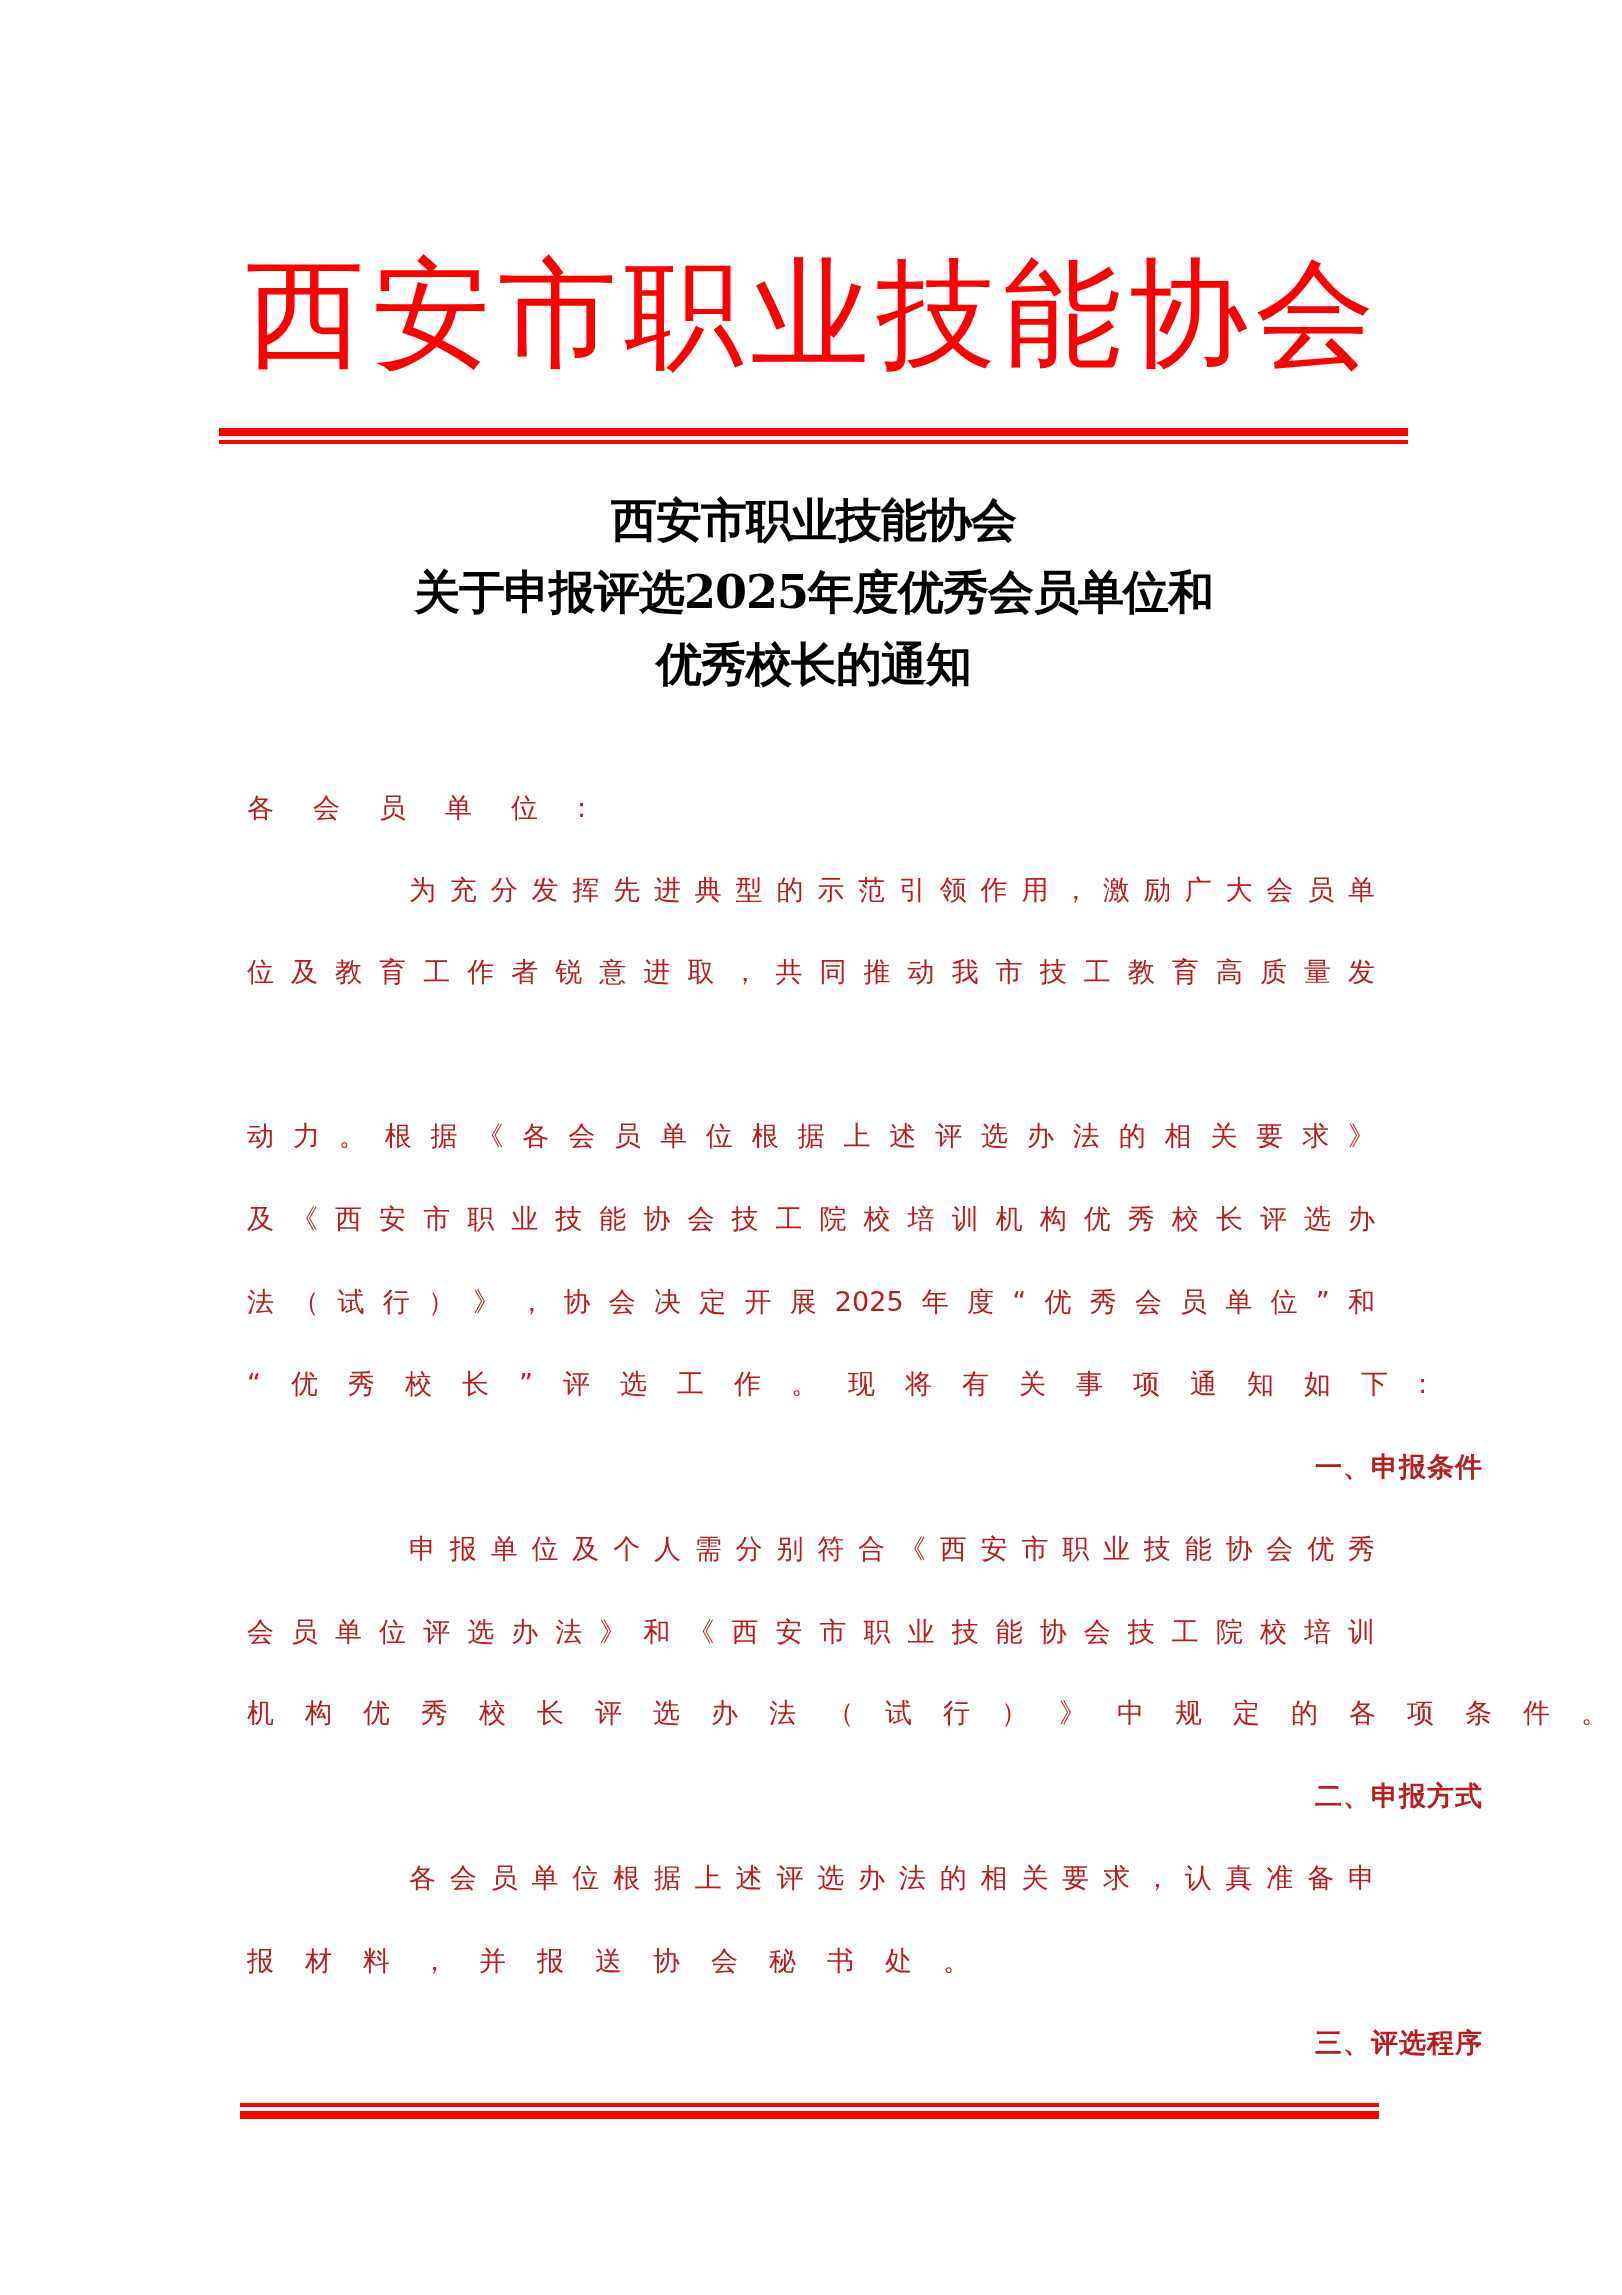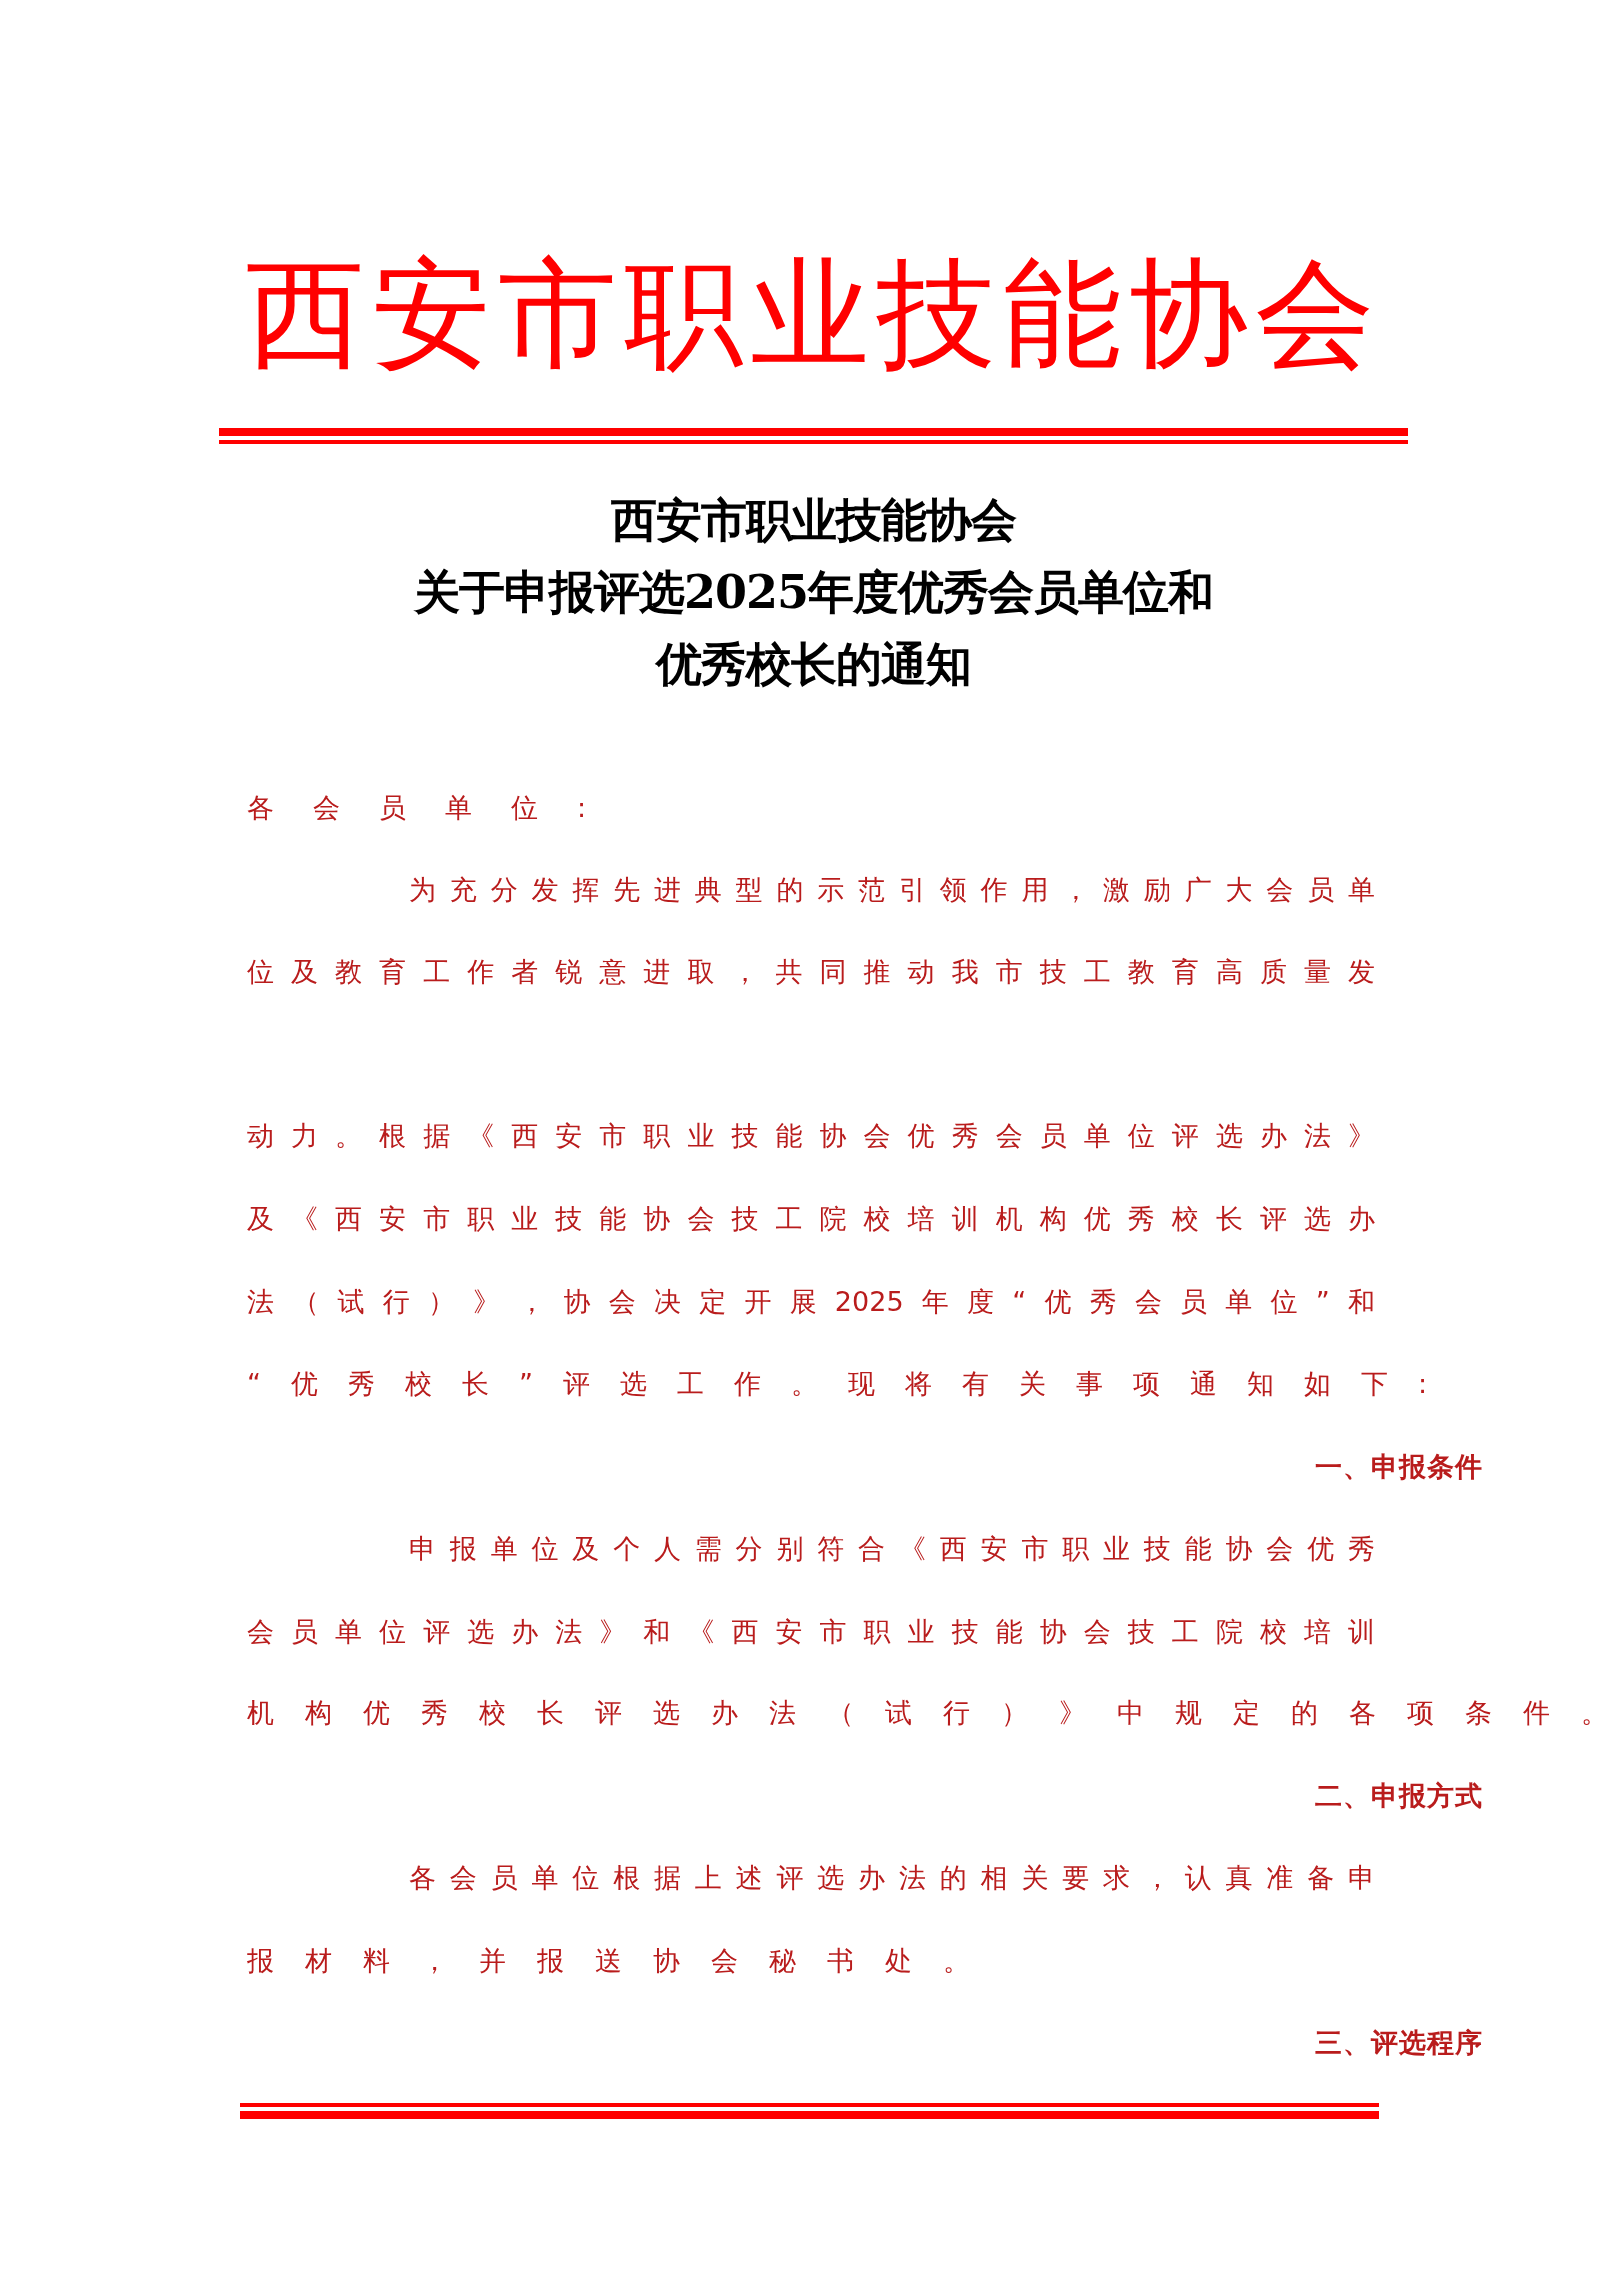--- a/index.html
+++ b/index.html
@@ -46,21 +46,21 @@
   <div class="red-rule" style="left:219px; width:1189px; top:440px; height:4.1px;"></div>
 
   <div class="title-line" style="top:492px;">西安市职业技能协会</div>
   <div class="title-line" style="top:564px;">关于申报评选2025年度优秀会员单位和</div>
   <div class="title-line" style="top:636px;">优秀校长的通知</div>
 
   <div class="body-line" style="top:777px; letter-spacing:39px;">各会员单位:</div>
 
   <div class="body-line justify indent" style="top:859px;">为充分发挥先进典型的示范引领作用，激励广大会员单</div>
   <div class="body-line justify" style="top:941px;">位及教育工作者锐意进取，共同推动我市技工教育高质量发</div>
-  <div class="body-line justify" style="top:1105px;">动力。根据《西安市职业技能协会优秀会员单位评选办法》</div>
+  <div class="body-line justify" style="top:1105px;">动力。根据《各会员单位根据上述评选办法的相关要求》</div>
   <div class="body-line justify" style="top:1188px;">及《西安市职业技能协会技工院校培训机构优秀校长评选办</div>
   <div class="body-line justify" style="top:1271px;">法（试行）》，协会决定开展2025年度“优秀会员单位”和</div>
   <div class="body-line" style="top:1353px; letter-spacing:30px;">“优秀校长”评选工作。现将有关事项通知如下:</div>
 
   <div class="body-line heading" style="top:1436px;">一、申报条件</div>
   <div class="body-line justify indent" style="top:1518px;">申报单位及个人需分别符合《西安市职业技能协会优秀</div>
   <div class="body-line justify" style="top:1601px;">会员单位评选办法》和《西安市职业技能协会技工院校培训</div>
   <div class="body-line" style="top:1682px; letter-spacing:31px;">机构优秀校长评选办法（试行）》中规定的各项条件。</div>
 
   <div class="body-line heading" style="top:1765px;">二、申报方式</div>

